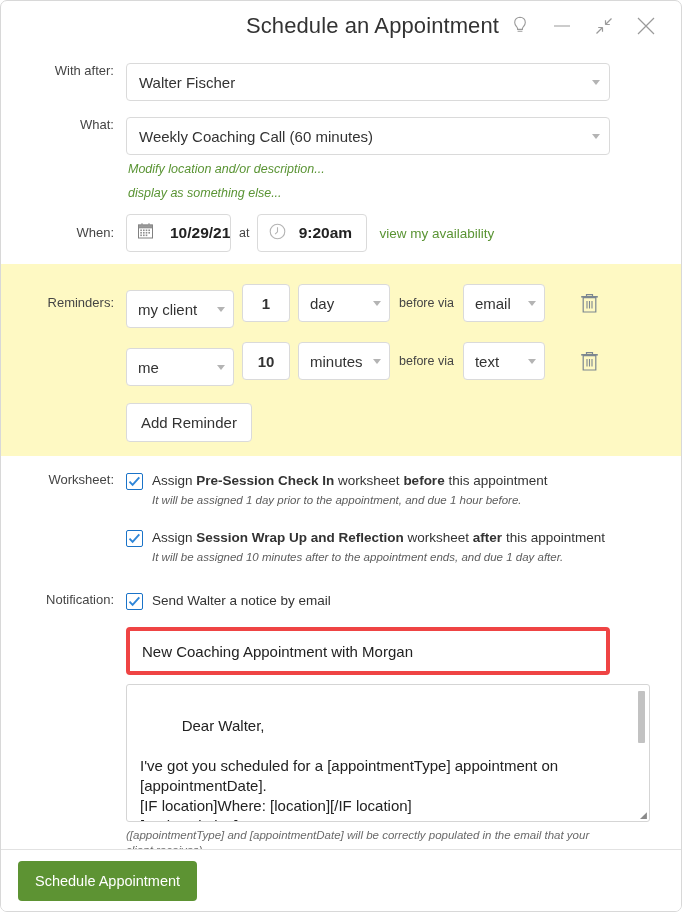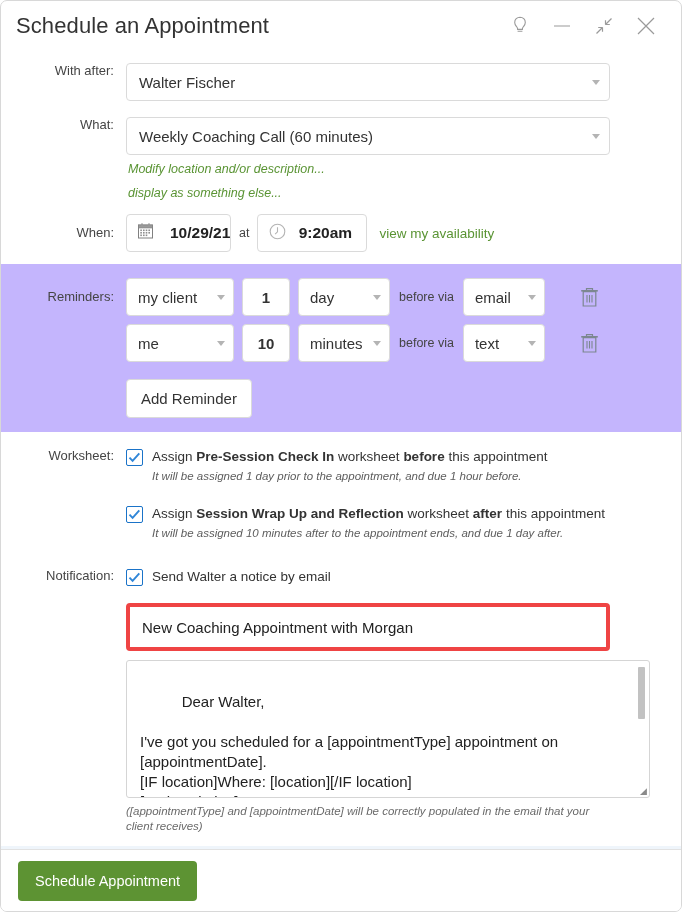--- a/index.html
+++ b/index.html
@@ -29,20 +29,21 @@
   }
 
   
   .titlebar {
     height: 49px;
     flex: 0 0 49px;
     display: flex;
     align-items: center;
     padding: 0 14px 0 14px;
     box-sizing: border-box;
+    text-align: right;
   }
   .title-text {
     font-size: 22px;
     color: #333333;
     font-weight: normal;
     letter-spacing: 0.1px;
     flex: 1 1 auto;
     padding-left: 1px;
   }
   .title-icons {
@@ -160,21 +161,21 @@
   }
   .at-word {
     font-size: 12.5px;
     color: #444444;
     padding: 0 8px;
   }
   .avail-link { margin-left: 12px; }
 
   
   .panel-blue {
-    background: #c4b5fd;
+    background: #fef9c3;
     padding: 14px 0 14px 0;
     margin-top: 12px;
   }
   .rem-row {
     display: flex;
     align-items: center;
     margin-bottom: 8px;
   }
   .rem-row:last-of-type { margin-bottom: 0; }
   .rem-fields {
@@ -198,21 +199,21 @@
   .rem-sel .caret {
     position: absolute;
     right: 8px;
     top: 50%;
     margin-top: -2px;
     width: 0; height: 0;
     border-left: 4.5px solid transparent;
     border-right: 4.5px solid transparent;
     border-top: 5px solid #b4b4b4;
   }
-  .w-who { width: 108px; }
+  .w-who { width: 108px; margin-top: 12px; }
   .w-num { width: 48px; justify-content: center; padding: 0 8px; font-weight: bold; }
   .w-unit { width: 92px; }
   .w-via { width: 82px; }
   .beforevia {
     font-size: 12.5px;
     color: #444444;
     padding: 0 1px;
     white-space: nowrap;
   }
   .trash {

